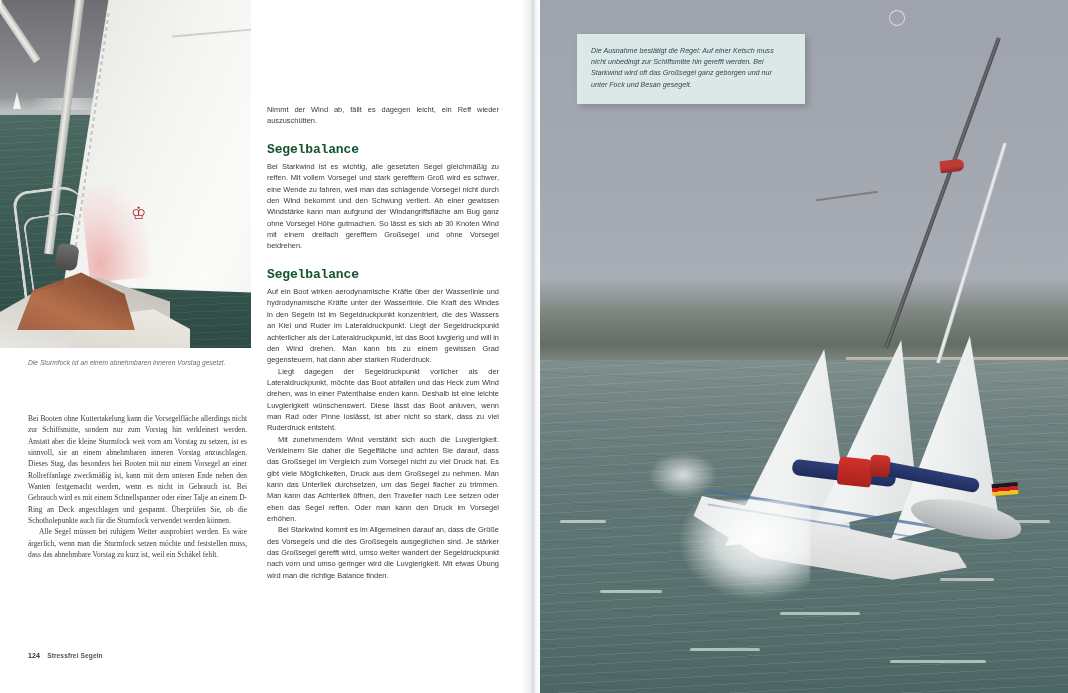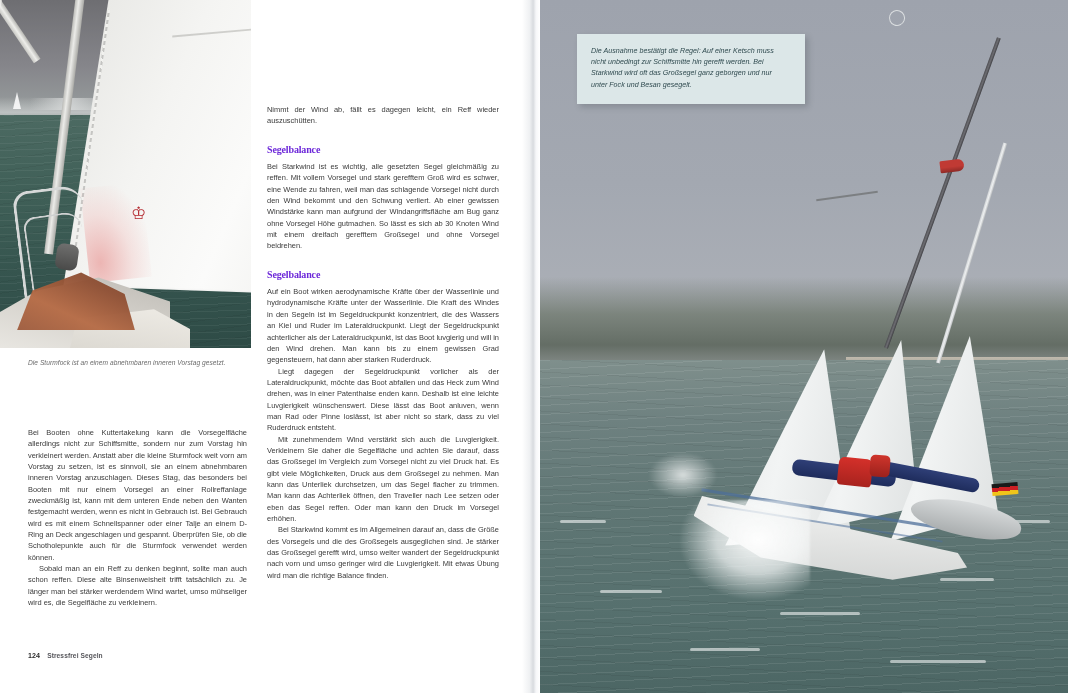--- a/index.html
+++ b/index.html
@@ -181,30 +181,30 @@
     color: #3b3b3b;
     text-align: justify;
     text-justify: inter-word;
     hyphens: manual;
     margin-top: 32px;
   }
   .col p { margin: 0; }
   .col p + p { text-indent: 11px; }
   .col p.no-indent + p { text-indent: 11px; }
 
-  #col-left  { left: 28px;  top: 395px; width: 219px; }
+  #col-left  { left: 28px;  top: 381px; width: 219px; font-family: Liberation Serif, serif; }
   #col-right { left: 267px; top: 72px;  width: 232px; }
 
   h2.section-head {
     margin: 0 0 6px 0;
     padding: 0;
-    font-family: Liberation Serif, serif;
-    font-size: 10px;
+    font-family: Liberation Mono, monospace;
+    font-size: 13px;
     font-weight: bold;
-    color: #6d28d9;
+    color: #14532d;
     letter-spacing: -.15px;
   }
   .spacer-before-head { height: 17px; }
 
   .folio {
     position: absolute;
     left: 28px; top: 652px;
     font-size: 7.1px;
     color: #4a4a4a;
     letter-spacing: .1px;
@@ -420,21 +420,21 @@
       <div class="bow-deck"></div>
       <div class="sailbag"></div>
       <div class="teak-wood"></div>
       <div class="bow-fitting"></div>
     </div>
 
     <div class="caption-left">Die Sturmfock ist an einem abnehmbaren inneren Vorstag gesetzt.</div>
 
     <div class="col" id="col-left">
       <p class="no-indent">Bei Booten ohne Kuttertakelung kann die Vorsegelfläche allerdings nicht zur Schiffsmitte, sondern nur zum Vorstag hin verkleinert werden. Anstatt aber die kleine Sturmfock weit vorn am Vorstag zu setzen, ist es sinnvoll, sie an einem abnehmbaren inneren Vorstag anzuschlagen. Dieses Stag, das besonders bei Booten mit nur einem Vorsegel an einer Rollreffanlage zweckmäßig ist, kann mit dem unteren Ende neben den Wanten festgemacht werden, wenn es nicht in Gebrauch ist. Bei Gebrauch wird es mit einem Schnellspanner oder einer Talje an einem D-Ring an Deck angeschlagen und gespannt. Überprüfen Sie, ob die Schotholepunkte auch für die Sturmfock verwendet werden können.</p>
-      <p>Sobald man an ein Reff zu denken beginnt, sollte man auch schon reffen. Diese alte Binsenweisheit trifft tatsächlich zu. Je länger man bei stärker werdendem Wind wartet, umso mühseliger wird es, die Segelfläche zu verkleinern.</p>
+      <p>Alle Segel müssen bei ruhigem Wetter ausprobiert werden. Es wäre ärgerlich, wenn man die Sturmfock setzen möchte und feststellen muss, dass das abnehmbare Vorstag zu kurz ist, weil ein Schäkel fehlt.</p>
     </div>
 
     <div class="col" id="col-right">
       <p class="no-indent">Nimmt der Wind ab, fällt es dagegen leicht, ein Reff wieder auszuschütten.</p>
 
       <div class="spacer-before-head"></div>
       <h2 class="section-head">Segelbalance</h2>
       <p class="no-indent">Bei Starkwind ist es wichtig, alle gesetzten Segel gleichmäßig zu reffen. Mit vollem Vorsegel und stark gerefftem Groß wird es schwer, eine Wende zu fahren, weil man das schlagende Vorsegel nicht durch den Wind bekommt und den Schwung verliert. Ab einer gewissen Windstärke kann man aufgrund der Windangriffsfläche am Bug ganz ohne Vorsegel Höhe gutmachen. So lässt es sich ab 30 Knoten Wind mit einem dreifach gerefftem Großsegel und ohne Vorsegel beidrehen.</p>
 
       <div class="spacer-before-head"></div>

